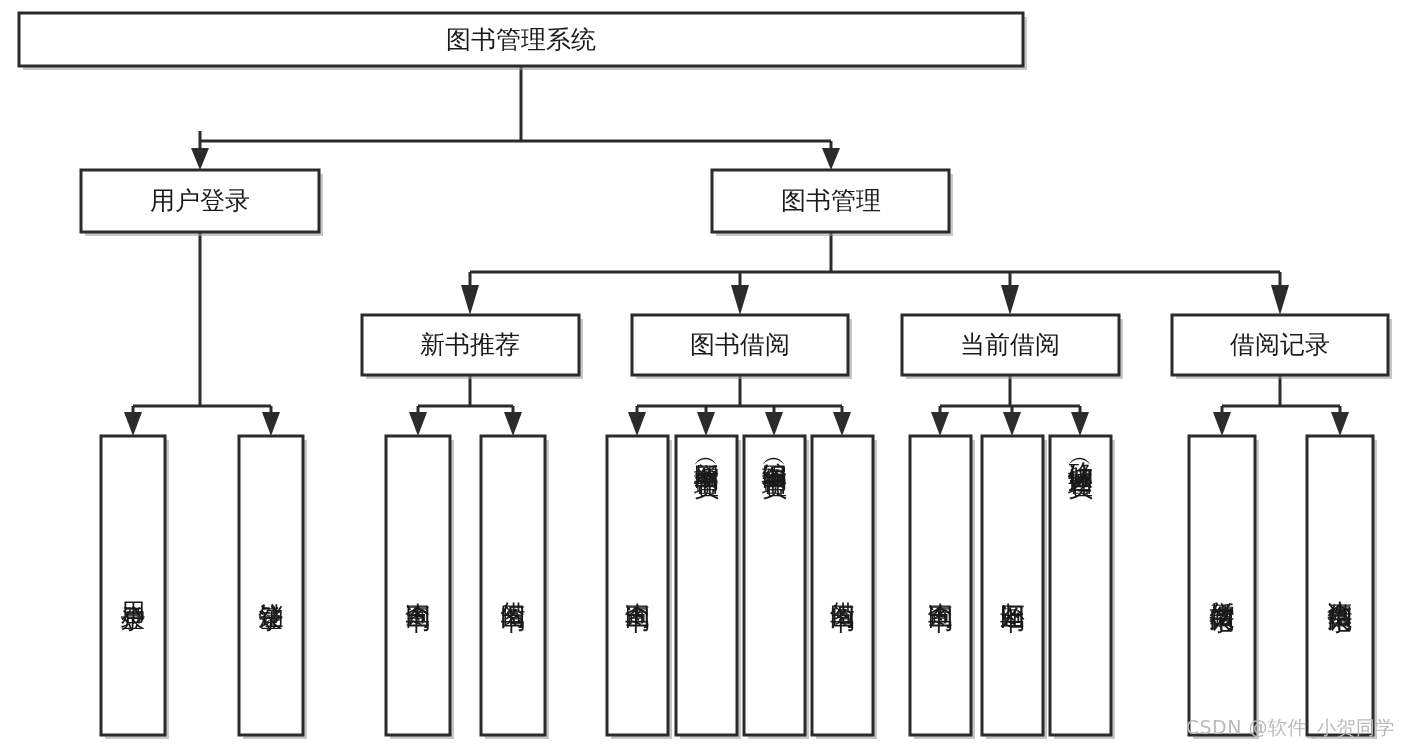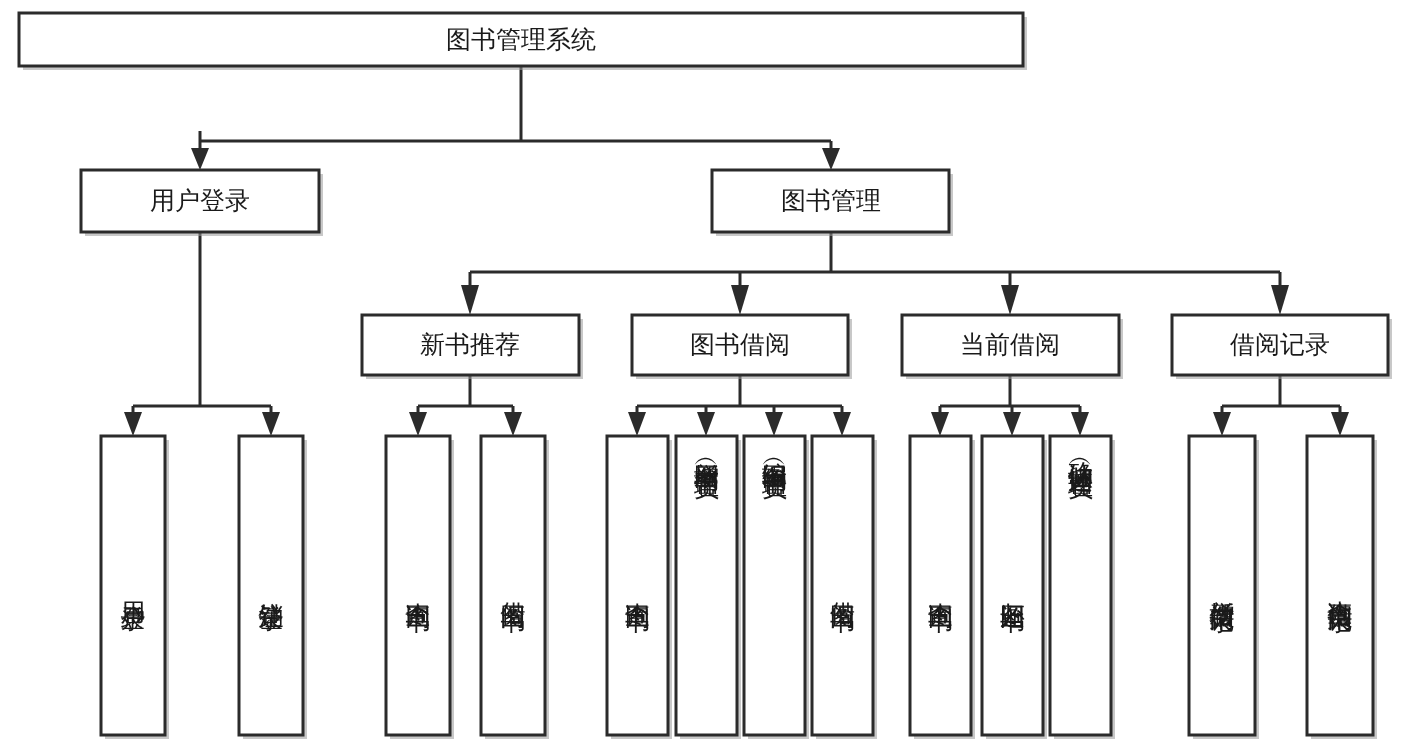--- a/index.html
+++ b/index.html
@@ -236,13 +236,14 @@
   <div class="leaf-label-box" style="left:1050px;top:436px;width:61px;height:299px;align-items:flex-start;">
     <span class="leaf-label" style="margin-top:6px;">确认归还（管理员）</span>
   </div>
   <div class="leaf-label-box" style="left:1189px;top:436px;width:66px;height:299px;">
     <span class="leaf-label">新增借阅记录</span>
   </div>
   <div class="leaf-label-box" style="left:1307px;top:436px;width:66px;height:299px;">
     <span class="leaf-label">查询借阅记录</span>
   </div>
 
+  <div class="watermark">CSDN @软件_小贺同学</div>
 </div>
 
 </body></html>

